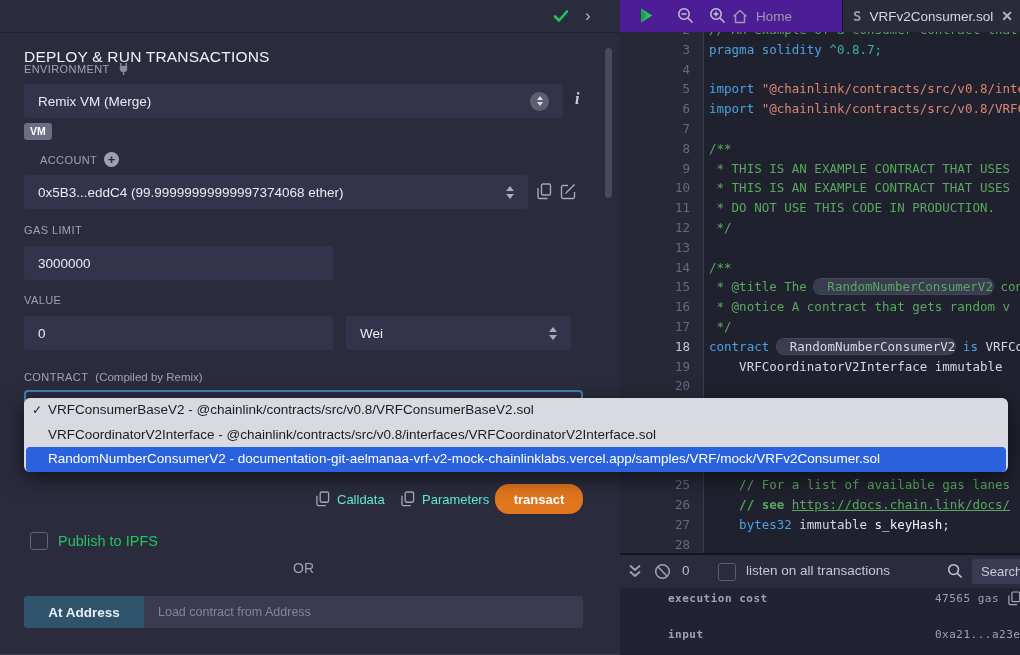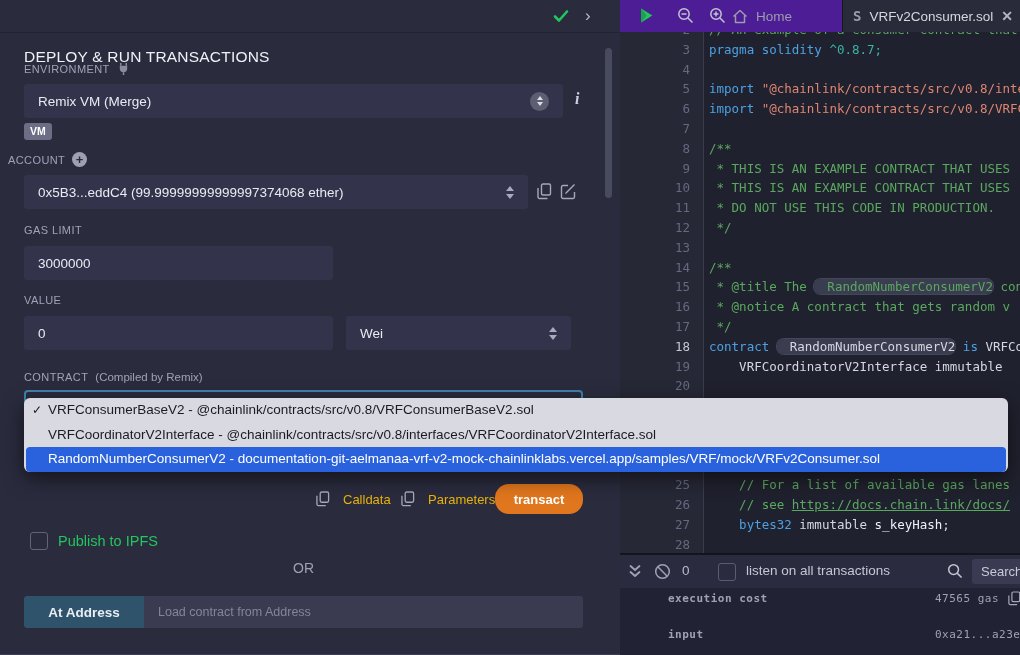--- a/index.html
+++ b/index.html
@@ -23,21 +23,21 @@
   .updown .dn { border-top:5px solid #a9aabd; }
   .circle-updown { margin-left:auto; width:19px; height:19px; border-radius:50%; background:#5c5e72; display:flex; flex-direction:column; align-items:center; justify-content:center; gap:2px; }
   .circle-updown i { width:0; height:0; border-left:3px solid transparent; border-right:3px solid transparent; }
   .circle-updown .up { border-bottom:4px solid #dcdde6; }
   .circle-updown .dn { border-top:4px solid #dcdde6; }
   .vm-badge { position:absolute; left:24px; top:123px; background:#6b6e84; color:#fff; font-size:10.5px; font-weight:700; border-radius:3px; padding:3px 6px; line-height:1; }
   .info-i { position:absolute; left:575px; top:90px; color:#cfd0dc; font-family:"Liberation Serif",serif; font-style:italic; font-weight:700; font-size:16px; cursor:pointer; }
   .plus-circle { width:15px; height:15px; border-radius:50%; background:#9fa0b2; color:#2a2b3d; font-size:13px; font-weight:700; display:inline-flex; align-items:center; justify-content:center; line-height:1; cursor:pointer; }
   .icon-btn { position:absolute; cursor:pointer; }
   .select-focus { position:absolute; left:24px; top:390px; width:559px; height:34px; background:#2a2b3c; border:2px solid #3f82ae; border-radius:4px; z-index:5; }
-  .action-label { position:absolute; font-size:13px; color:#eab308; display:flex; align-items:center; gap:13px; cursor:pointer; }
+  .action-label { position:absolute; font-size:13px; color:#5eead4; display:flex; align-items:center; gap:7px; cursor:pointer; }
   .transact-btn { position:absolute; left:495px; top:484px; width:88px; height:30px; border:none; border-radius:4px; color:#fff; font-size:13px; font-weight:600; cursor:pointer; font-family:"Liberation Sans",sans-serif; }
   .checkbox { position:absolute; width:18px; height:18px; border:1px solid #62647a; border-radius:3px; background:transparent; cursor:pointer; }
   .publish-label { position:absolute; left:58px; top:532px; font-size:14.5px; color:#22c55e; line-height:18px; }
   .or-label { position:absolute; left:24px; top:560px; width:559px; text-align:center; font-size:14px; color:#9fa1b5; }
   .at-address-btn { position:absolute; left:24px; top:596px; width:120px; height:32px; background:#2e536b; border:none; border-radius:3px 0 0 3px; color:#e8eef3; font-size:13.5px; font-weight:700; cursor:pointer; font-family:"Liberation Sans",sans-serif; }
   .at-address-inp { position:absolute; left:144px; top:596px; width:439px; height:32px; background:#3a3b51; border-radius:0 3px 3px 0; display:flex; align-items:center; padding:0 14px; }
   .at-address-inp input { background:transparent; border:none; outline:none; width:100%; color:#e9eaf2; font-size:12.5px; font-family:"Liberation Sans",sans-serif; }
   .at-address-inp input::placeholder { color:#84859a; }
   .lp-scrollthumb { position:absolute; left:605px; top:48px; width:7px; height:150px; border-radius:4px; background:#484a5e; cursor:pointer; }
 
@@ -104,21 +104,21 @@
     <div class="sel" style="left:24px; top:84px; width:539px;">
       <span>Remix VM (Merge)</span>
       <span class="circle-updown">
           <i class="up"></i>
           <i class="dn"></i>
         </span>
     </div>
     <span class="info-i">i</span>
     <span class="vm-badge">VM</span>
 
-    <div class="section-label" style="left:8px; top:152px;">
+    <div class="section-label" style="left:40px; top:152px;">
       <span>ACCOUNT</span>
       <span class="plus-circle">+</span>
     </div>
     <div class="sel" style="left:24px; top:175px; width:504px;">
       <span>0x5B3...eddC4 (99.99999999999997374068 ether)</span>
       <span class="updown">
           <i class="up"></i>
           <i class="dn"></i>
         </span>
     </div>
@@ -273,21 +273,21 @@
           <div class="code-line"><span style="color: rgb(90, 168, 95);"> * @notice A contract that gets random v</span></div>
           <div class="code-line"><span style="color: rgb(90, 168, 95);"> */</span></div>
           <div class="code-line"><span style="color: rgb(75, 161, 226);">contract</span><span style="color: rgb(214, 215, 226);"> </span><span class="word-hl" style="color: rgb(214, 215, 226);">RandomNumberConsumerV2</span><span style="color: rgb(214, 215, 226);"> </span><span style="color: rgb(75, 161, 226);">is</span><span style="color: rgb(214, 215, 226);"> VRFCo</span></div>
           <div class="code-line"><span style="color: rgb(214, 215, 226);">    VRFCoordinatorV2Interface</span><span style="color: rgb(214, 215, 226);"> immutable </span></div>
           <div class="code-line"></div>
           <div class="code-line"></div>
           <div class="code-line"></div>
           <div class="code-line"></div>
           <div class="code-line"></div>
           <div class="code-line"><span style="color: rgb(214, 215, 226);">    </span><span style="color: rgb(90, 168, 95);">// For a list of available gas lanes</span></div>
-          <div class="code-line"><span style="color: rgb(214, 215, 226);">    </span><span style="color: rgb(90, 168, 95);">// see </span><span class="link" style="color: rgb(90, 168, 95);">https://docs.chain.link/docs/</span></div>
+          <div class="code-line"><span style="color: rgb(214, 215, 226);">    </span><span style="color: rgb(90, 168, 95); font-weight: bold;">// see </span><span class="link" style="color: rgb(90, 168, 95);">https://docs.chain.link/docs/</span></div>
           <div class="code-line"><span style="color: rgb(214, 215, 226);">    </span><span style="color: rgb(75, 161, 226);">bytes32</span><span style="color: rgb(214, 215, 226);"> immutable </span><span style="color: rgb(238, 240, 248);">s_keyHash</span><span style="color: rgb(214, 215, 226);">;</span></div>
           <div class="code-line"></div>
         </div>
     </div>
   </section>
 
   <div class="terminal-divider"></div>
   <div class="terminal-bar">
     <span class="tb-icon" style="left:8px; top:9px;">
       <svg width="14" height="15" viewBox="0 0 14 15">

